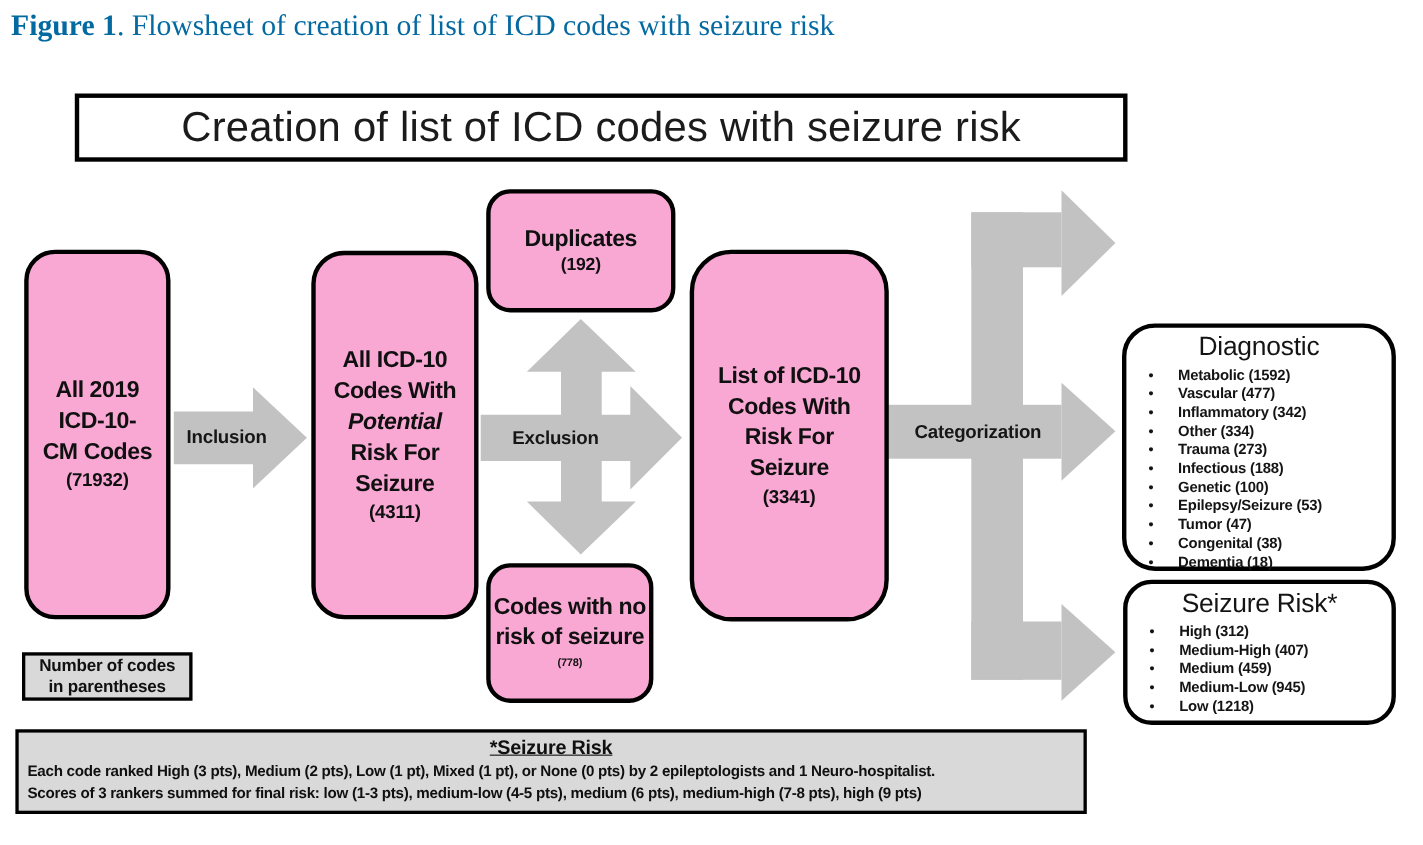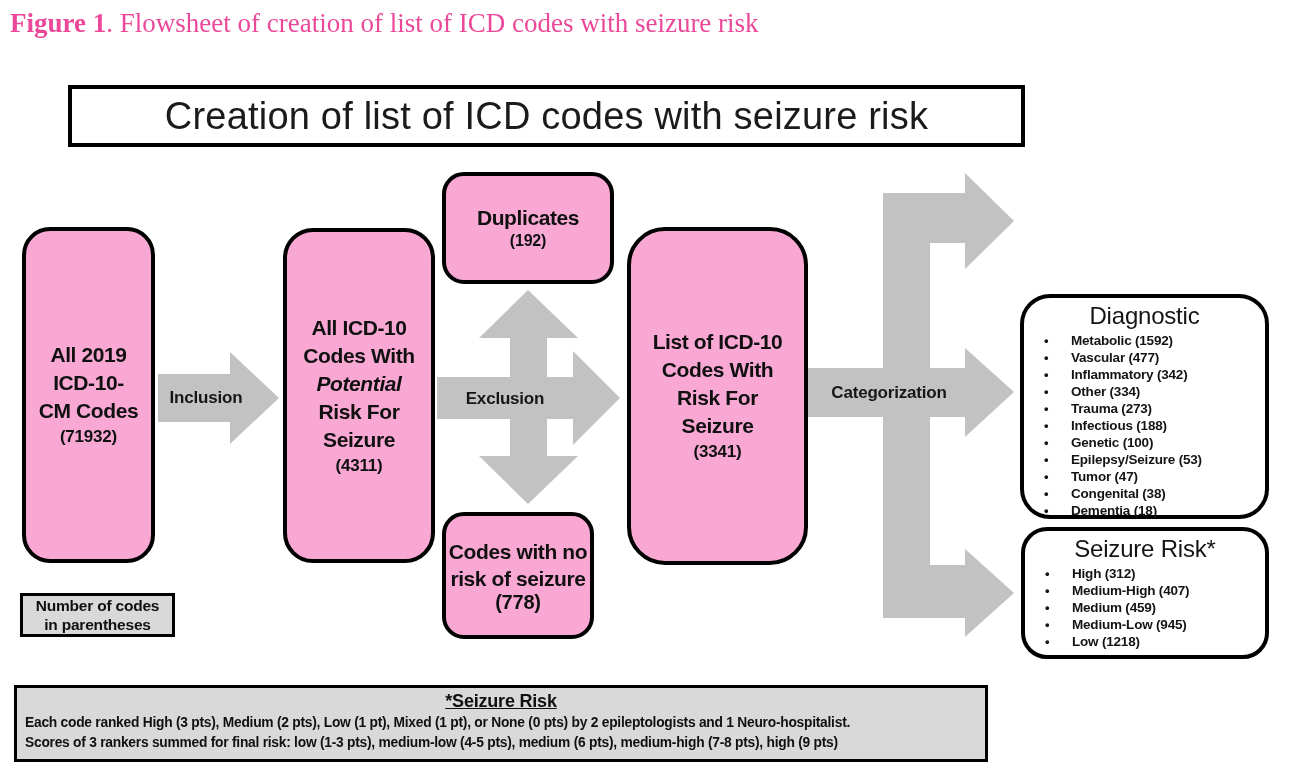--- a/index.html
+++ b/index.html
@@ -3,21 +3,21 @@
 <meta charset="utf-8">
 <style>
   html,body { margin:0; padding:0; background:#ffffff; }
   .stage {
     position:relative; width:1294px; height:768px; background:#ffffff;
     font-family:"Liberation Sans", sans-serif; color:#101010; overflow:hidden;
   }
   
   .caption {
     position:absolute; left:10px; top:8px;
-    font-family:"Liberation Serif", serif; font-size:27px; color:#ec4899;
+    font-family:"Liberation Serif", serif; font-size:27px; color:#0369a1;
     white-space:nowrap;
     text-align:center;
   }
   .caption b { font-weight:bold; }
   
   .banner {
     position:absolute; left:68px; top:85px; width:957px; height:62px;
     box-sizing:border-box; border:4px solid #000; background:#fff;
     display:flex; align-items:center; justify-content:center;
     font-size:38px; font-weight:400; color:#1b1b1b; letter-spacing:0.2px;
@@ -43,21 +43,21 @@
   .fbox .cnt {
     font-size:17px; font-weight:bold; line-height:24px; letter-spacing:-0.2px;
   }
   .b-all2019   { left:22px;  top:227px; width:133px; height:336px; border-radius:28px; }
   .b-potential { left:283px; top:228px; width:152px; height:335px; border-radius:30px; }
   .b-dup       { left:442px; top:172px; width:172px; height:112px; border-radius:22px; }
   .b-dup .l    { line-height:26px; }
   .b-dup .cnt  { font-size:16px; line-height:20px; }
   .b-norisk    { left:442px; top:512px; width:152px; height:127px; border-radius:22px; }
   .b-norisk .l { line-height:27px; }
-  .b-norisk .cnt { font-size:20px; line-height:21px; }
+  .b-norisk .cnt { font-size:10px; line-height:21px; }
   .b-list      { left:627px; top:227px; width:181px; height:338px; border-radius:38px; }
   
   .catbox {
     position:absolute; z-index:1; box-sizing:border-box; background:#fff;
     border:4px solid #000; padding-top:3px;
   }
   .catbox h3 {
     margin:1px 0 1px; text-align:center; font-size:24px; font-weight:400;
     color:#141414; letter-spacing:-0.2px;
   }
@@ -181,19 +181,19 @@
         <li>Medium-Low (945)</li>
         <li>Low (1218)</li>
       </ul>
   </div>
 
   <div class="note1" style="background: rgb(217, 217, 217);">
     <div>Number of codes</div>
     <div>in parentheses</div>
   </div>
 
-  <div class="note2" style="background: rgb(217, 217, 217); margin-top: 22px;">
+  <div class="note2" style="background: rgb(217, 217, 217);">
     <div class="t">*Seizure Risk</div>
     <div class="b">Each code ranked High (3 pts), Medium (2 pts), Low (1 pt), Mixed (1 pt), or None (0 pts) by 2 epileptologists and 1 Neuro-hospitalist.</div>
     <div class="b">Scores of 3 rankers summed for final risk: low (1-3 pts), medium-low (4-5 pts), medium (6 pts), medium-high (7-8 pts), high (9 pts)</div>
   </div>
 
 </div>
 
 </body></html>

